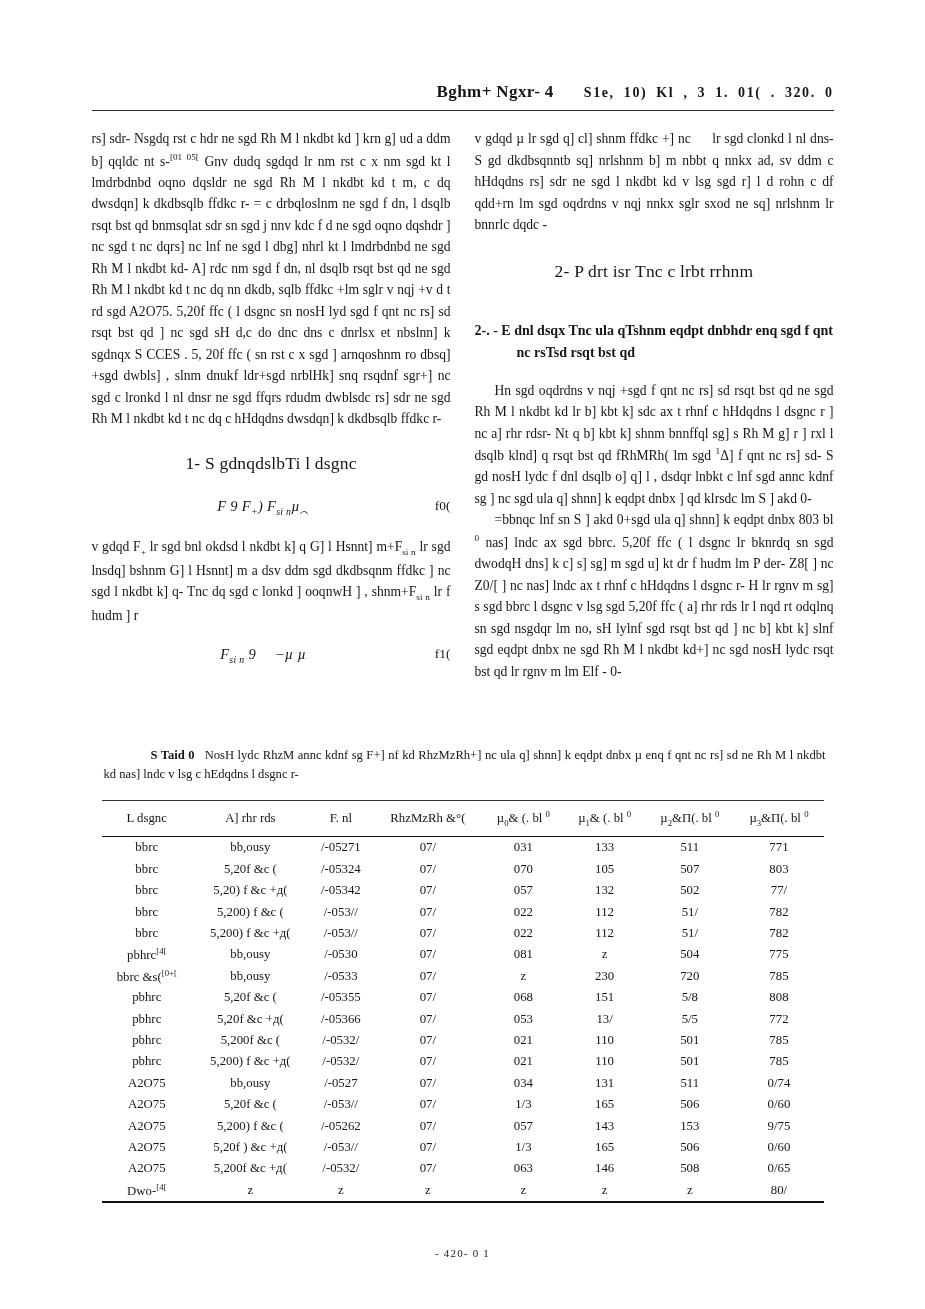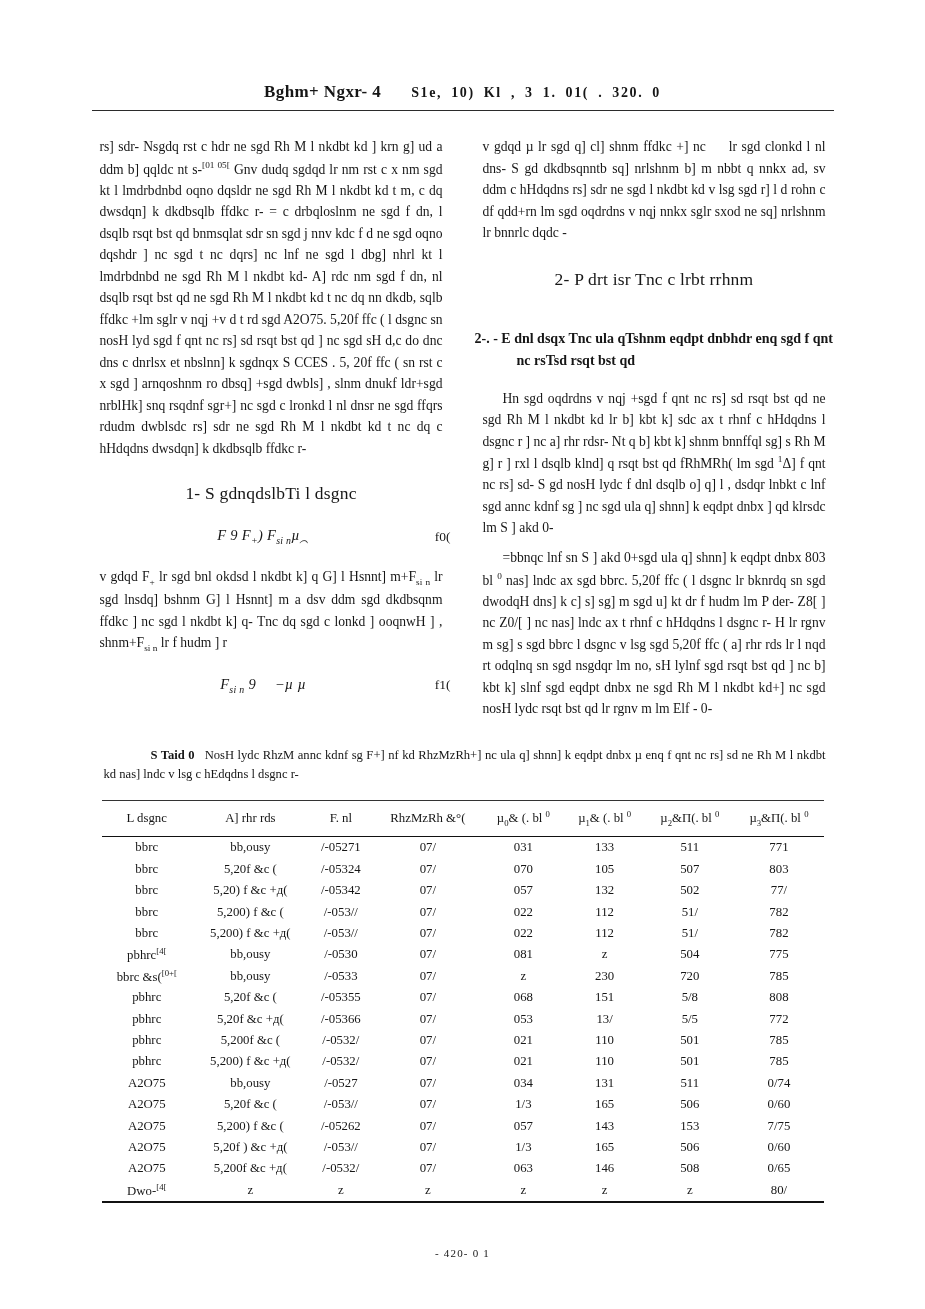--- a/index.html
+++ b/index.html
@@ -4,37 +4,37 @@
 <style>
   html,body{margin:0;padding:0;}
   body{
     width:925px;height:1309px;background:#ffffff;color:#161616;
     font-family:"Liberation Serif","DejaVu Serif",serif;
     -webkit-font-smoothing:antialiased;
   }
   .page{width:742px;margin:0 auto;padding-top:82px;}
 
   
-  .header{text-align:center;border-bottom:1.6px solid #2b2b2b;padding-bottom:8px;}
+  .header{text-align:right;border-bottom:1.6px solid #2b2b2b;padding-bottom:8px;}
   .journal{font-size:17px;font-weight:700;letter-spacing:.4px;}
   .issue{font-size:14px;font-weight:600;margin-left:30px;letter-spacing:1.6px;word-spacing:4px;}
 
   
   .cols{display:flex;gap:24px;margin-top:17px;min-height:600px;}
   .col{width:359px;font-size:13.6px;line-height:1.585;text-align:justify;}
-  p{margin:8px;}
+  p{margin:0;}
   p.indent{text-indent:20px;}
   h2{font-size:17.5px;font-weight:400;margin:22px 0 14px;letter-spacing:.2px;text-align:center;}
   h2.first{margin-top:20px;}
   h3{font-size:14px;font-weight:700;margin:35px 0 16px;line-height:1.55;
      padding-left:42px;text-indent:-42px;text-align:left;}
   sub{font-size:68%;}
   sup{font-size:68%;}
 
-  .equation{display:flex;align-items:center;margin:17px 0;}
+  .equation{display:flex;align-items:flex-start;margin:17px 0;}
   .eq-body{flex:1;text-align:center;font-style:italic;font-size:14.5px;letter-spacing:.3px;}
   .eq-num{font-size:13.5px;}
 
   
   .table-block{margin-top:18px;}
   .caption{font-size:12.6px;line-height:1.52;padding:0 8px 0 12px;margin-bottom:10px;text-align:justify;}
   .caption b{font-weight:700;margin-right:10px;margin-left:47px;}
   table{border-collapse:collapse;width:722px;margin:16px auto;font-size:12.8px;
         border-top:1.2px solid #333;border-bottom:2.2px solid #111;}
   thead th{font-weight:400;border-bottom:1.8px solid #111;height:31px;padding:2px 5px;text-align:center;white-space:nowrap;}
@@ -234,21 +234,21 @@
             <td>0/60</td>
           </tr>
           <tr>
             <td>A2O75</td>
             <td>5,200) f &amp;c (</td>
             <td>/-05262</td>
             <td>07/</td>
             <td>057</td>
             <td>143</td>
             <td>153</td>
-            <td>7/75</td>
+            <td>9/75</td>
           </tr>
           <tr>
             <td>A2O75</td>
             <td>5,20f ) &amp;c +д(</td>
             <td>/-053//</td>
             <td>07/</td>
             <td>1/3</td>
             <td>165</td>
             <td>506</td>
             <td>0/60</td>

